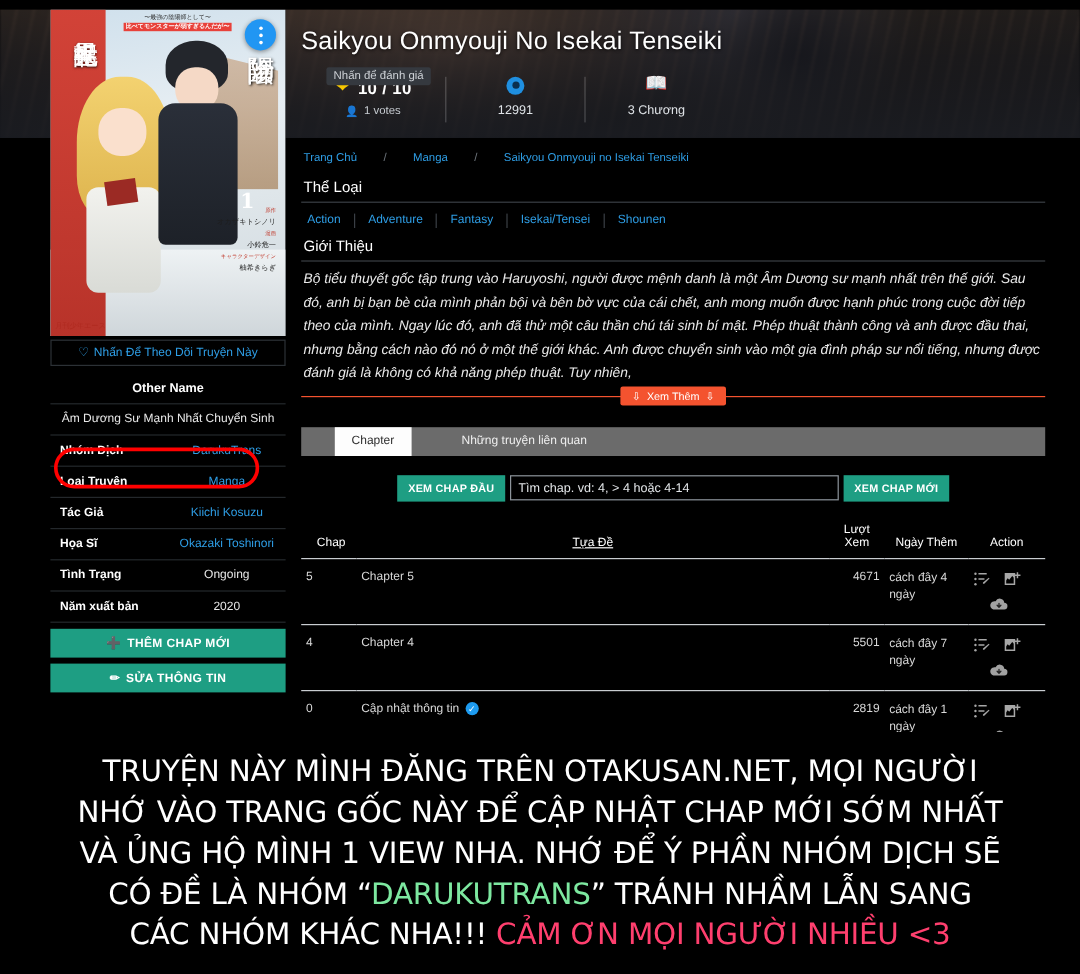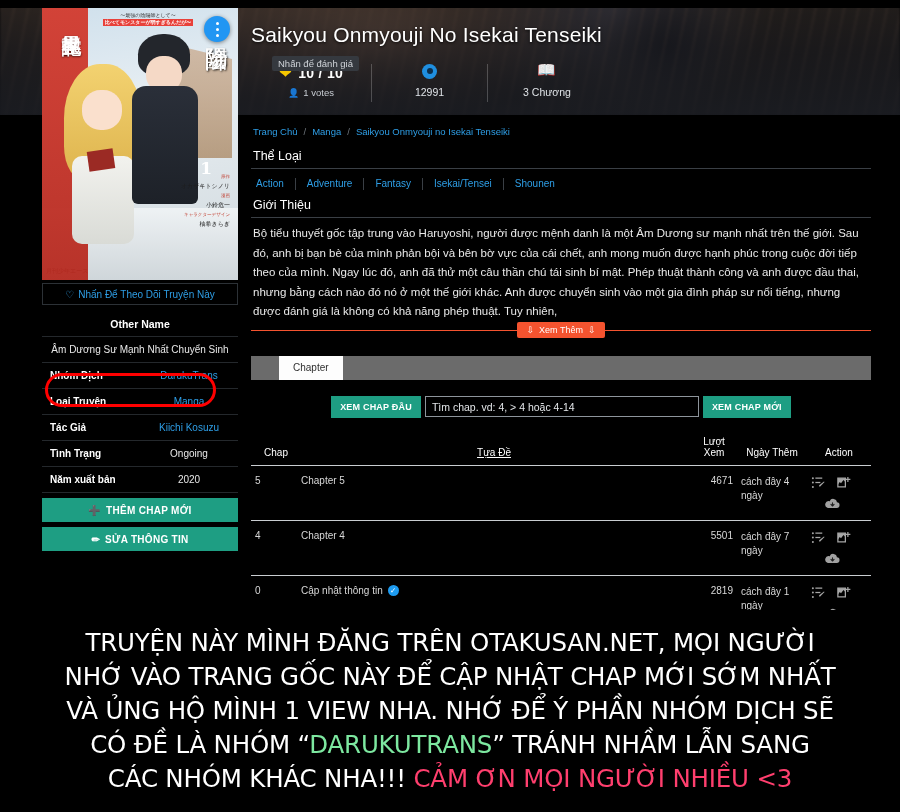--- a/index.html
+++ b/index.html
@@ -159,31 +159,31 @@
     border:3px solid #ff0000; border-radius:17px; pointer-events:none;
   }
 
   .act-btn {
     height:24px; background:#1e9e83; display:flex; align-items:center; justify-content:center;
     gap:5px; color:#fff; font-size:10px; font-weight:700; letter-spacing:.3px; margin-top:5px;
   }
 
   
   .main { position:absolute; left:251px; top:120px; width:620px; }
-  .bc { display:flex; align-items:flex-start; gap:6px; font-size:9.5px; color:#2e9ee6; padding:6px 2px 10px; }
+  .bc { display:flex; align-items:flex-start; gap:22px; font-size:9.5px; color:#2e9ee6; padding:6px 2px 10px; }
   .bc .sep { color:#6f767d; }
   .sec-title { color:#fff; font-size:12.5px; padding:2px 2px 5px; }
   .sec-rule { height:1px; background:#3a3f45; }
 
   .genres { display:flex; align-items:center; padding:9px 2px 6px; }
   .genre { color:#2e9ee6; font-size:10px; padding:0 11px; border-right:1px solid #3a3f45; line-height:12px; }
   .genre:first-child { padding-left:3px; }
   .genre:last-child { border-right:none; }
 
-  .desc { color:#e9e9e9; font-size:11.5px; line-height:19.5px; padding:6px 2px 0; text-align:left; }
+  .desc { color:#e9e9e9; font-size:11.5px; line-height:19.5px; padding:6px 2px 0; text-align:left;font-style:italic; }
   .desc-rule { height:1px; background:#f4532f; margin-top:8px; }
   .more-wrap { display:flex; justify-content:center; margin-top:-9px; }
   .more-btn {
     background:#f4532f; color:#fff; font-size:9px; padding:3px 10px; border-radius:2px;
     display:flex; align-items:center; gap:5px;
   }
 
   
   .panel { margin-top:18px; }
   .tabs { display:flex; background:#6b6b6b; height:24px; align-items:stretch; }
@@ -350,20 +350,24 @@
       </div>
       <div class="info-row">
         <div class="ikey">Loại Truyện</div>
         <div class="ival">Manga</div>
       </div>
       <div class="info-row">
         <div class="ikey">Tác Giả</div>
         <div class="ival">Kiichi Kosuzu</div>
       </div>
       <div class="info-row">
+        <div class="ikey">Họa Sĩ</div>
+        <div class="ival">Okazaki Toshinori</div>
+      </div>
+      <div class="info-row">
         <div class="ikey">Tình Trạng</div>
         <div class="ival plain">Ongoing</div>
       </div>
       <div class="info-row">
         <div class="ikey">Năm xuất bản</div>
         <div class="ival plain">2020</div>
       </div>
 
       <div class="hl-box"></div>
     </div>
@@ -405,20 +409,21 @@
       <div class="more-btn">
         <span>⇩</span>
         <span>Xem Thêm</span>
         <span>⇩</span>
       </div>
     </div>
 
     <div class="panel">
       <div class="tabs">
         <div class="tab active">Chapter</div>
+        <div class="tab">Những truyện liên quan</div>
       </div>
 
       <div class="search-row">
         <div class="sbtn">XEM CHAP ĐẦU</div>
         <input class="sinput" type="text" placeholder="Tìm chap. vd: 4, &gt; 4 hoặc 4-14" style="">
         <div class="sbtn">XEM CHAP MỚI</div>
       </div>
 
       <table class="chap">
         <thead>

